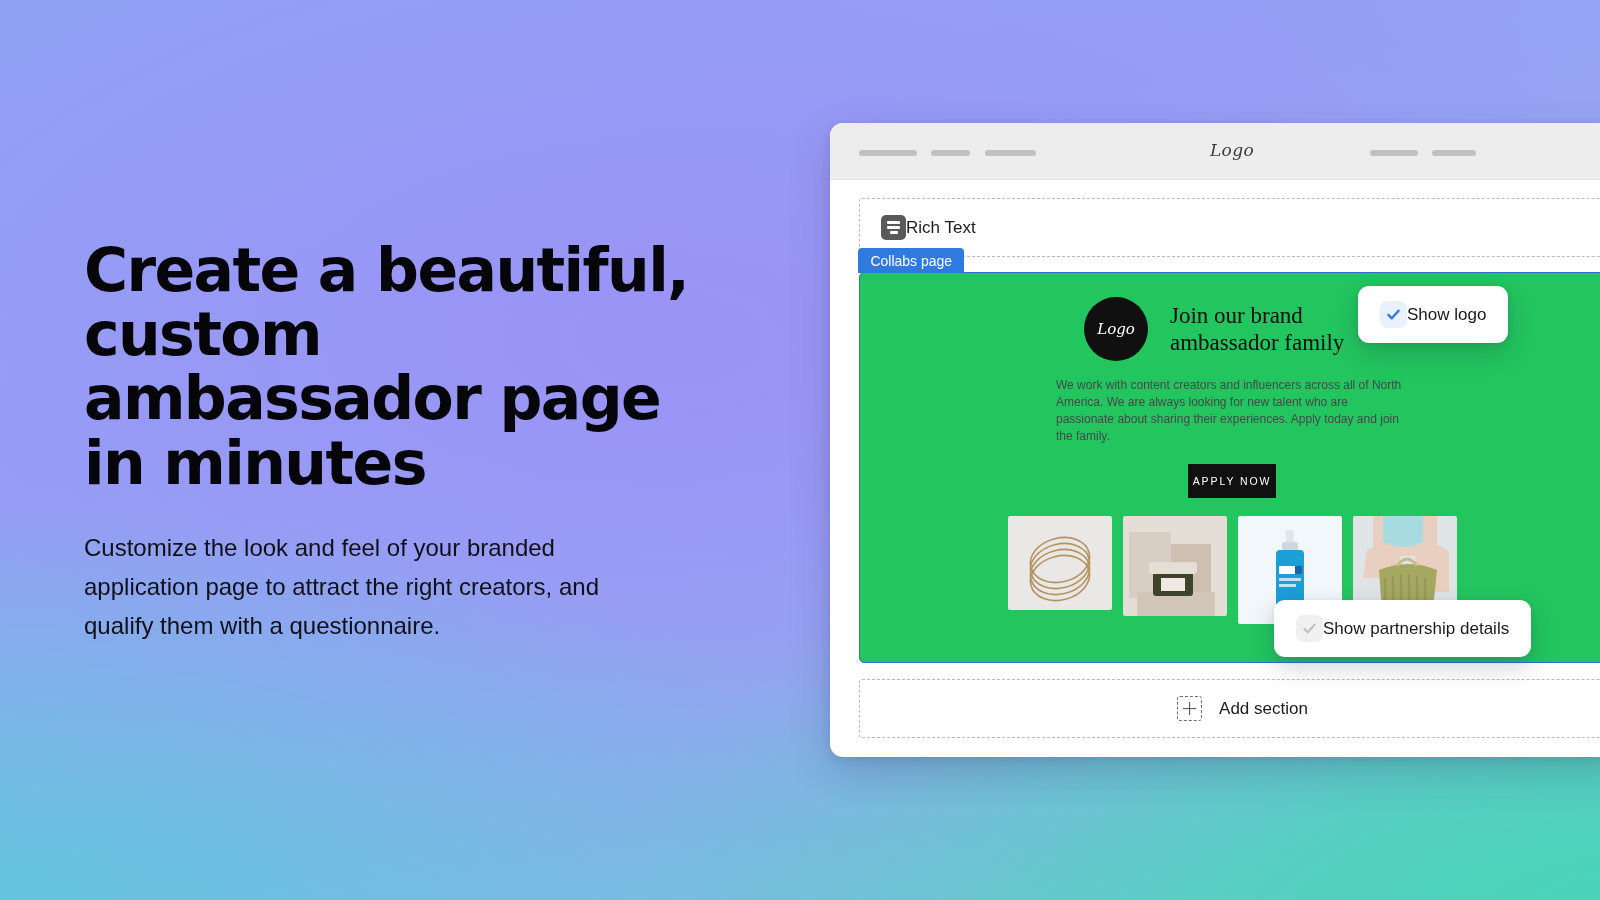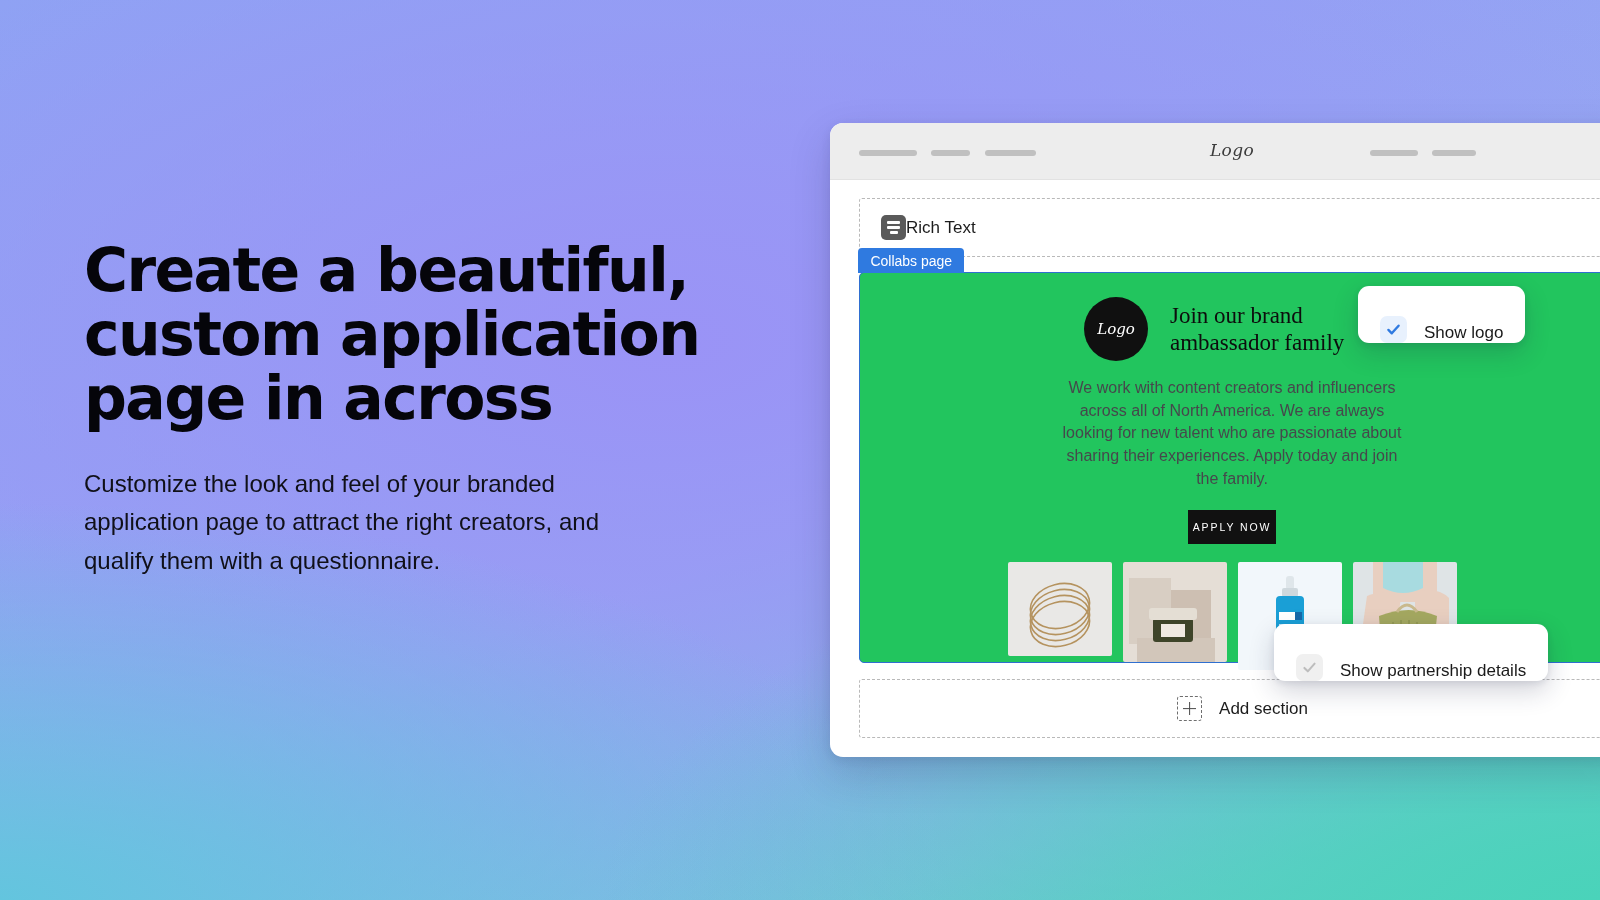--- a/index.html
+++ b/index.html
@@ -171,22 +171,21 @@
   #hero-title {
     font-family: Liberation Serif, serif;
     font-size: 23px;
     line-height: 1.18;
     color: #0d0d0d;
     max-width: 210px;
   }
   #hero-body {
     margin: 16px auto 0 auto;
     width: 352px;
-    text-align: center;
-    font-size: 16px;
+    font-size: 12px;
     line-height: 1.42;
     color: #46484c;
   }
   #apply-now {
     display: block;
     margin: 19px auto 0 auto;
     background: #111111;
     color: #ffffff;
     border: none;
     font-size: 10.5px;
@@ -242,22 +241,21 @@
   #add-icon:before { left: 50%; top: 5px; bottom: 5px; width: 1.8px; transform: translateX(-50%); }
   #add-icon:after  { top: 50%; left: 5px; right: 5px; height: 1.8px; transform: translateY(-50%); }
 
   
   .float-card {
     position: absolute;
     background: #ffffff;
     border-radius: 11px;
     box-shadow: 0 10px 26px rgba(30,36,70,0.20), 0 2px 6px rgba(30,36,70,0.10);
     display: flex;
-    align-items: flex-end;
-    gap: 17px;
+    align-items: center;
     padding: 0 22px;
     height: 57px;
     white-space: nowrap;
   }
   .float-card .cb {
     width: 27px; height: 27px;
     border-radius: 7px;
     display: flex;
     align-items: center;
     justify-content: center;
@@ -266,29 +264,29 @@
   .cb.on  { background: #e8f1fd; }
   .cb.off { background: #f0f0f0; }
   .cb svg { width: 17px; height: 17px; }
   .float-card .txt {
     font-size: 17px;
     color: #1a1a1a;
   }
 
   #card-show-logo         { left: 1358px; top: 286px; }
   #card-show-images       { left: 777px;  top: 464px; }
-  #card-show-partnership  { left: 1274px; top: 624px; }
+  #card-show-partnership  { left: 1274px; top: 600px; }
 </style>
 </head>
 <body>
 
 <div id="stage">
 
   <div id="copy">
-    <h1 id="headline">Create a beautiful, custom application page in across</h1>
+    <h1 id="headline">Create a beautiful, custom ambassador page in minutes</h1>
     <p id="subcopy">Customize the look and feel of your branded application page to attract the right creators, and qualify them with a questionnaire.</p>
   </div>
 
   <div id="window">
 
     <div id="topbar">
       <span class="pill" style="left:29px; width:58px;"></span>
       <span class="pill" style="left:101px; width:39px;"></span>
       <span class="pill" style="left:155px; width:51px;"></span>
       <span class="pill" style="left:540px; width:48px;"></span>

